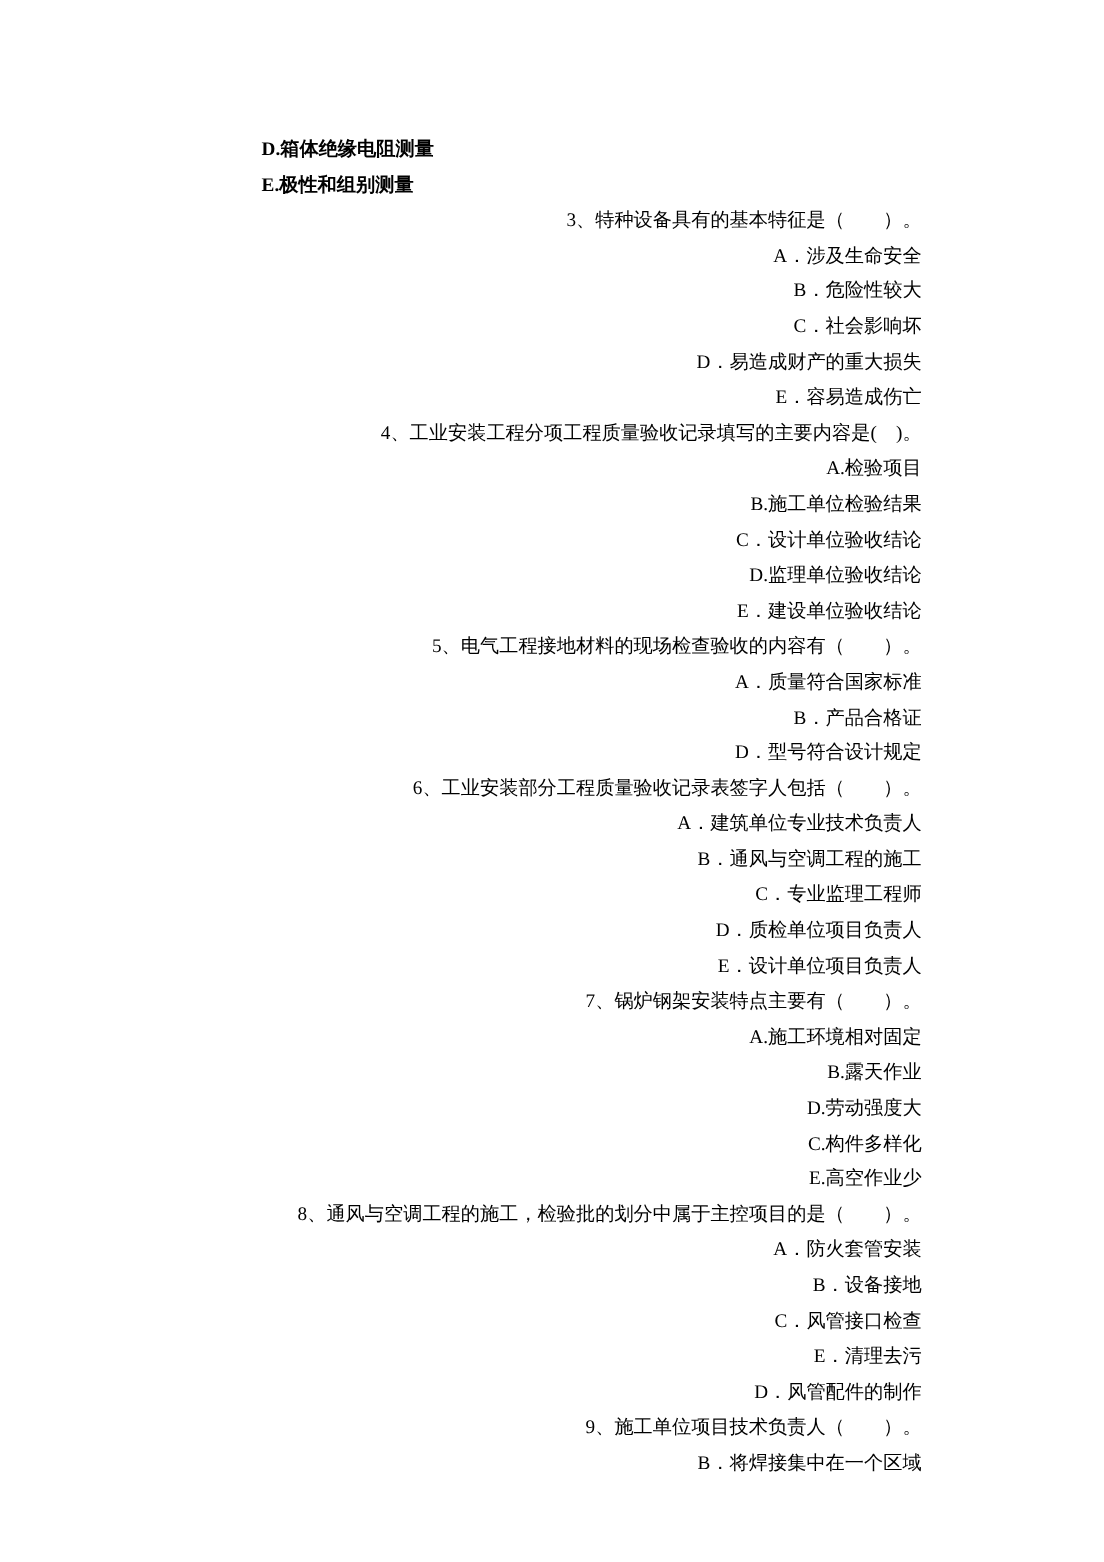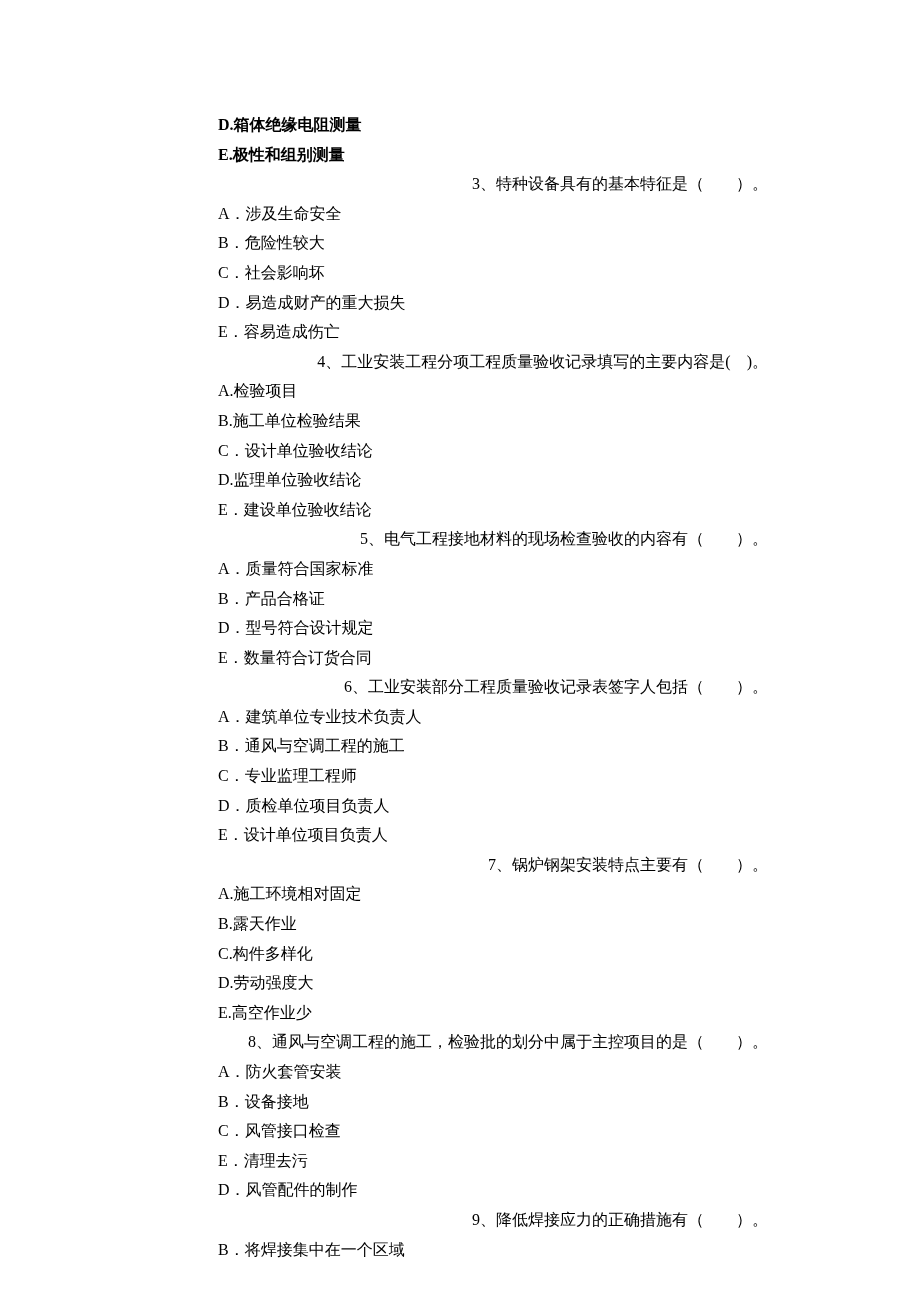--- a/index.html
+++ b/index.html
@@ -24,20 +24,21 @@
     }
     .question {
       padding-left: 0;
     }
     .q-text {
       display: block;
       text-align: right;
     }
     .option {
       padding-left: 66px;
+      text-align: right;
     }
   </style>
 </head>
 <body>
 
 <div>
 
   <div class="option-leftover">D.箱体绝缘电阻测量</div>
   <div class="option-leftover">E.极性和组别测量</div>
 
@@ -57,49 +58,48 @@
     <div class="option">C．设计单位验收结论</div>
     <div class="option">D.监理单位验收结论</div>
     <div class="option">E．建设单位验收结论</div>
   </div>
 
   <div class="question">
     <span class="q-text"><span>5、</span><span>电气工程接地材料的现场检查验收的内容有（　　）。</span></span>
     <div class="option">A．质量符合国家标准</div>
     <div class="option">B．产品合格证</div>
     <div class="option">D．型号符合设计规定</div>
-    <div class="option">E．数量符合订货合同</div>
   </div>
 
   <div class="question">
     <span class="q-text"><span>6、</span><span>工业安装部分工程质量验收记录表签字人包括（　　）。</span></span>
     <div class="option">A．建筑单位专业技术负责人</div>
     <div class="option">B．通风与空调工程的施工</div>
     <div class="option">C．专业监理工程师</div>
     <div class="option">D．质检单位项目负责人</div>
     <div class="option">E．设计单位项目负责人</div>
   </div>
 
   <div class="question">
     <span class="q-text"><span>7、</span><span>锅炉钢架安装特点主要有（　　）。</span></span>
     <div class="option">A.施工环境相对固定</div>
     <div class="option">B.露天作业</div>
+    <div class="option">D.劳动强度大</div>
     <div class="option">C.构件多样化</div>
-    <div class="option">D.劳动强度大</div>
     <div class="option">E.高空作业少</div>
   </div>
 
   <div class="question">
     <span class="q-text"><span>8、</span><span>通风与空调工程的施工，检验批的划分中属于主控项目的是（　　）。</span></span>
     <div class="option">A．防火套管安装</div>
     <div class="option">B．设备接地</div>
     <div class="option">C．风管接口检查</div>
     <div class="option">E．清理去污</div>
     <div class="option">D．风管配件的制作</div>
   </div>
 
   <div class="question">
-    <span class="q-text"><span>9、</span><span>降低焊接应力的正确措施有（　　）。</span></span>
+    <span class="q-text"><span>9、</span><span>施工单位项目技术负责人（　　）。</span></span>
     <div class="option">B．将焊接集中在一个区域</div>
 
   </div>
 
 </div>
 
 </body></html>

